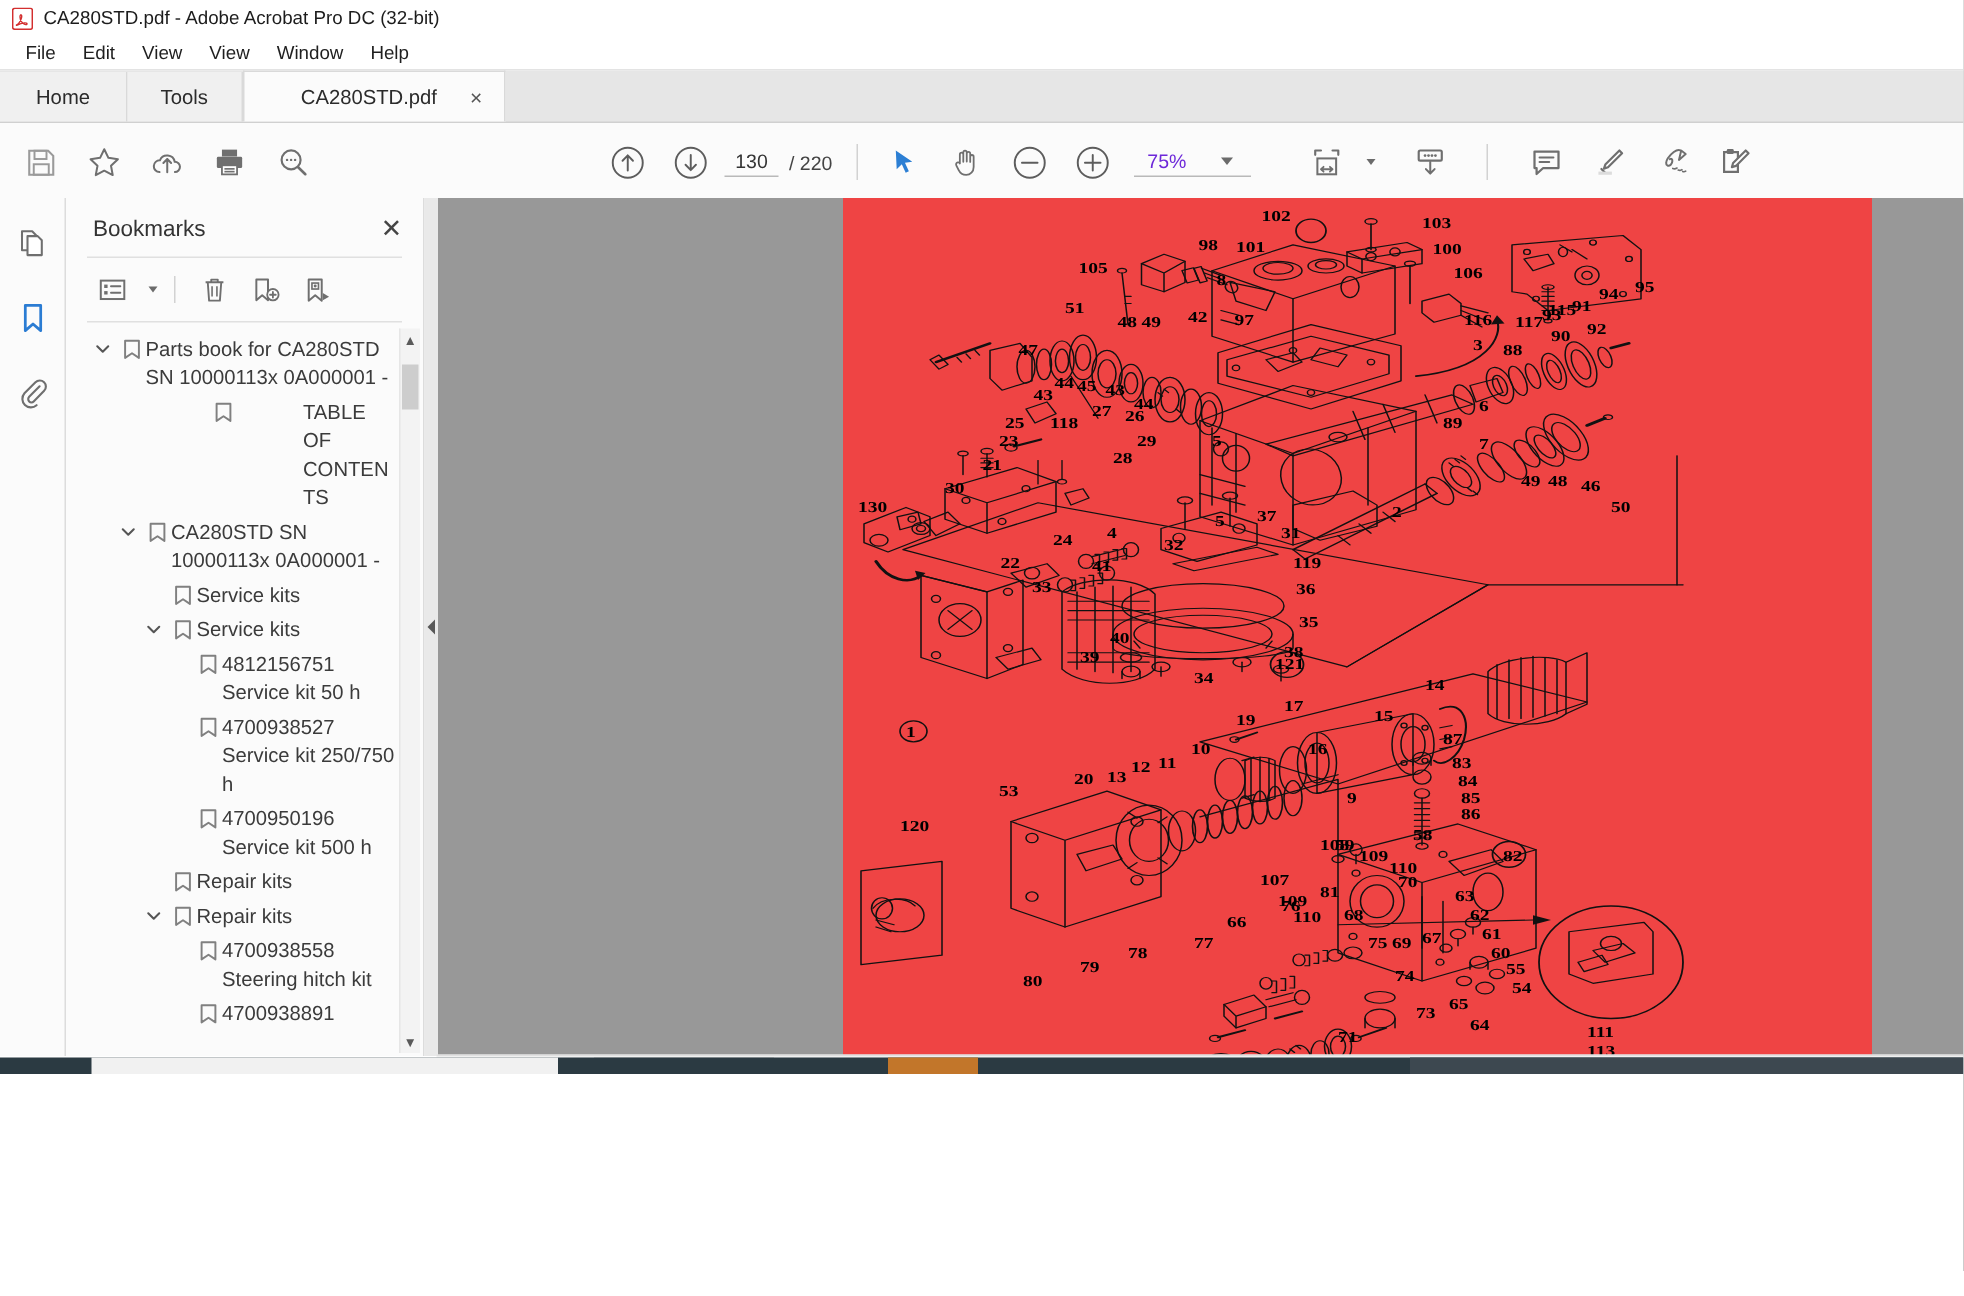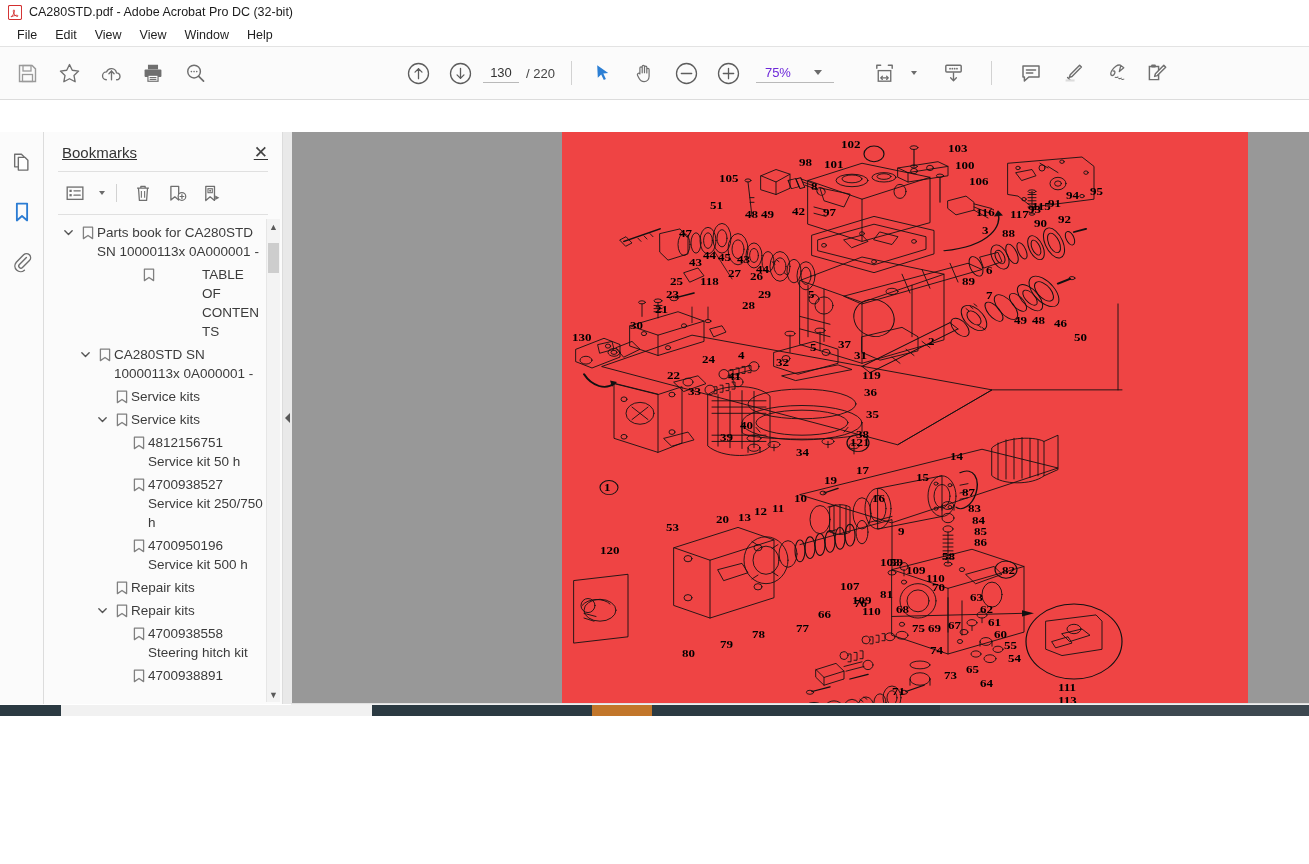--- a/index.html
+++ b/index.html
@@ -50,21 +50,21 @@
   .main{position:absolute;left:0;top:132px;right:0;bottom:12px;display:flex;background:#fff;}
 
   
   .rail{width:43px;background:#fbfbfb;border-right:1px solid #dcdcdc;padding-top:16px;display:flex;
         flex-direction:column;align-items:center;gap:22px;flex:none;}
   .railbtn{width:28px;height:28px;display:flex;align-items:center;justify-content:center;cursor:pointer;position:relative;}
   .railbtn.active::before{content:"";position:absolute;left:-15px;top:-3px;width:3px;height:32px;background:transparent;}
 
   
   .bmpanel{width:238px;background:#fbfbfb;border-right:1px solid #dcdcdc;display:flex;flex-direction:column;flex:none;position:relative;}
-  .bmhead{display:flex;align-items:flex-end;justify-content:space-between;padding:12px 14px 10px 18px;text-decoration:underline;}
+  .bmhead{display:flex;align-items:flex-end;justify-content:space-between;padding:12px 14px 10px 18px;}
   .bmtitle{font-size:15px;color:#333;}
   .bmclose{font-size:17px;color:#444;cursor:pointer;line-height:1;}
   .bmrule{height:1px;background:#e0e0e0;margin:0 14px;}
   .bmtools{display:flex;align-items:center;padding:8px 12px 8px 16px;gap:4px;}
   .bmtbtn{width:30px;height:26px;display:flex;align-items:center;justify-content:center;cursor:pointer;}
   .bmtsep{width:1px;height:18px;background:#d2d2d2;margin:0 7px;}
   .bmtree{flex:1;overflow:hidden;position:relative;padding:6px 0 0 0;}
   .bmrow{display:flex;align-items:flex-start;padding:2px 16px 2px 0;cursor:pointer;line-height:19px;}
   .bmtwisty{width:20px;flex:none;display:flex;justify-content:center;padding-top:4px;}
   .bmicon{width:19px;flex:none;display:flex;justify-content:center;padding-top:3px;}
@@ -113,20 +113,28 @@
 
   <div class="menubar">
     <div class="mi">File</div>
     <div class="mi">Edit</div>
     <div class="mi">View</div>
     <div class="mi">View</div>
     <div class="mi">Window</div>
     <div class="mi">Help</div>
   </div>
 
+  <div class="tabstrip">
+    <div class="tab home">Home</div>
+    <div class="tab tools">Tools</div>
+    <div class="tab doc">
+      <span class="label">CA280STD.pdf</span>
+      <span class="closex">×</span>
+    </div>
+  </div>
 
   <div class="toolbar">
 
     <div class="tbgroup" style="margin-left:6px;">
       <div class="tbtn">
         <svg width="21" height="21" viewBox="0 0 21 21">
           <path d="M2.5 2.5h12.6l3.4 3.4v12.6H2.5z" fill="none" stroke="#9a9a9a" stroke-width="1.4"></path>
           <rect x="6" y="2.5" width="8" height="5.5" fill="none" stroke="#9a9a9a" stroke-width="1.3"></rect>
           <rect x="5.5" y="11.5" width="10" height="7" fill="none" stroke="#9a9a9a" stroke-width="1.3"></rect>
         </svg>

